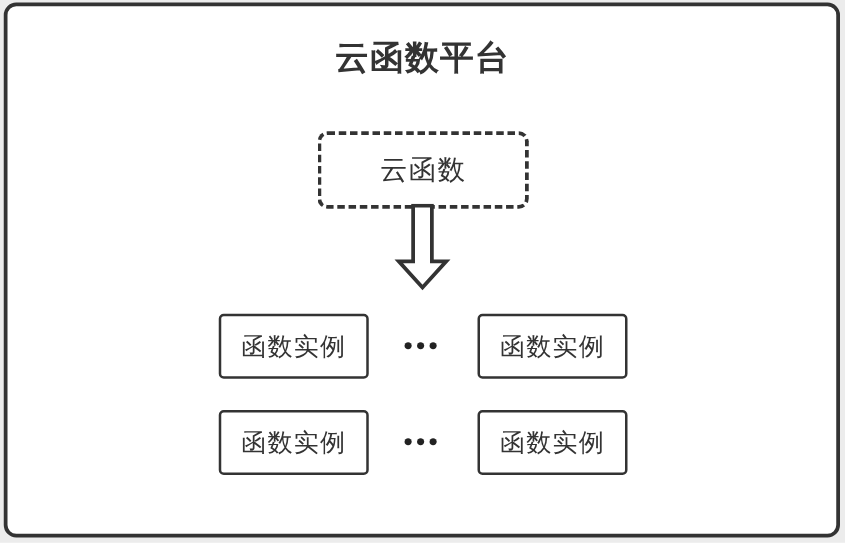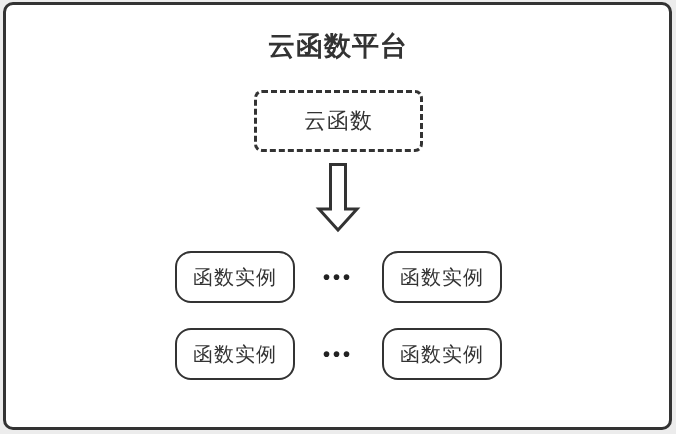--- a/index.html
+++ b/index.html
@@ -32,40 +32,40 @@
     position: absolute;
     left: 0; top: 28px; width: 676px;
     text-align: center;
     font-size: 27px;
     font-weight: bold;
     color: var(--text);
     letter-spacing: 1px;
   }
   .dashed-box {
     position: absolute;
-    left: 254px; top: 90px;
+    left: 254px; top: 105px;
     width: 169px; height: 62px;
     border: 3px dashed var(--line);
     border-radius: 8px;
     background: var(--panel_bg);
     display: flex; align-items: center; justify-content: center;
     font-size: 22px;
     color: var(--text);
     letter-spacing: 1px;
   }
   .arrow {
     position: absolute;
     left: 315px; top: 163px;
     width: 46px; height: 70px;
   }
   .inst-box {
     position: absolute;
     width: 120px; height: 52px;
     border: 2.5px solid var(--line);
-    border-radius: 16px;
+    border-radius: 4px;
     background: var(--panel_bg);
     display: flex; align-items: center; justify-content: center;
     font-size: 20px;
     color: var(--text);
     letter-spacing: 1px;
   }
   .r1 { top: 251px; }
   .r2 { top: 328px; }
   .col-left  { left: 175px; }
   .col-right { left: 382px; }

